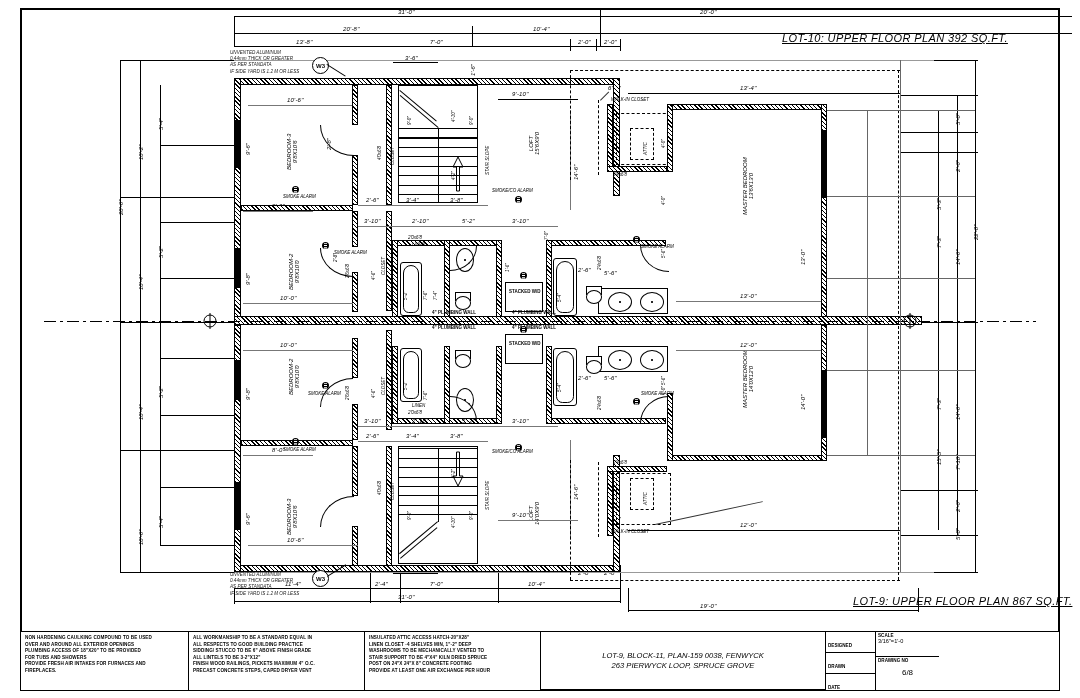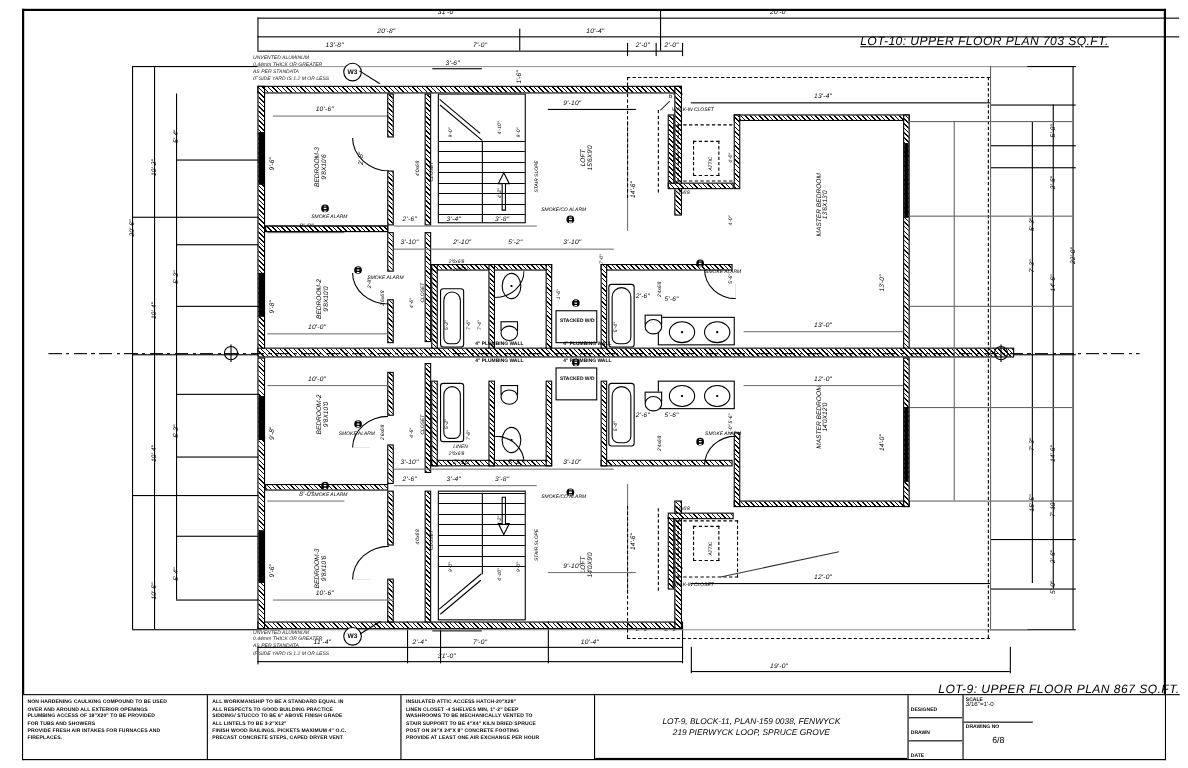--- a/index.html
+++ b/index.html
@@ -75,22 +75,22 @@
 </head>
 <body>
 
 <div id="sheet">
 
   <div class="ln hl2" style="left:20px;top:8px;width:1040px;"></div>
   <div class="ln vl2" style="left:20px;top:8px;height:683px;"></div>
   <div class="ln vl2" style="left:1058px;top:8px;height:683px;"></div>
   <div class="ln hl2" style="left:20px;top:689px;width:1040px;"></div>
 
-  <div class="t title" style="left:782px;top:33px;">LOT-10: UPPER FLOOR PLAN 703 SQ.FT.</div>
-  <div class="t title" style="left:853px;top:622px;">LOT-9: UPPER FLOOR PLAN 867 SQ.FT.</div>
+  <div class="t title" style="left:782px;top:33px;">LOT-10: UPPER FLOOR PLAN 392 SQ.FT.</div>
+  <div class="t title" style="left:853px;top:596px;">LOT-9: UPPER FLOOR PLAN 867 SQ.FT.</div>
 
   <div class="ln hl" style="left:234px;top:16px;width:838px;"></div>
   <div class="t dim" style="left:398px;top:9px;">31'-0"</div>
   <div class="t dim" style="left:700px;top:9px;">20'-0"</div>
 
   <div class="ln hl" style="left:234px;top:33px;width:838px;"></div>
   <div class="t dim" style="left:343px;top:26px;">20'-8"</div>
   <div class="t dim" style="left:533px;top:26px;">10'-4"</div>
   <div class="ln vl" style="left:234px;top:16px;height:30px;"></div>
   <div class="ln vl" style="left:472px;top:26px;height:20px;"></div>
@@ -566,21 +566,21 @@
       <div>LINEN CLOSET -4 SHELVES MIN, 1"-2" DEEP</div>
       <div>WASHROOMS TO BE MECHANICALLY VENTED TO</div>
       <div>STAIR SUPPORT TO BE 4"X4" KILN DRIED SPRUCE</div>
       <div>POST ON 24"X 24"X 8" CONCRETE FOOTING</div>
       <div>PROVIDE AT LEAST ONE AIR EXCHANGE PER HOUR</div>
     </div>
 
     <div class="cell" style="width:285px;padding:0;display:flex;flex-direction:column;">
       <div style="flex:1;border-bottom:1.4px solid #000;display:flex;flex-direction:column;justify-content:center;">
         <div class="lotline">LOT-9, BLOCK-11, PLAN-159 0038, FENWYCK</div>
-        <div class="lotline">219 PIERWYCK LOOP, SPRUCE GROVE</div>
+        <div class="lotline">263 PIERWYCK LOOP, SPRUCE GROVE</div>
       </div>
     </div>
 
     <div class="cell" style="width:50px;padding:0;display:flex;flex-direction:column;">
       <div style="flex:1;border-bottom:1.3px solid #000;padding:1px 2px;">
         <span class="meta-l">DESIGNED</span>
         <span class="meta-v"></span>
       </div>
       <div style="flex:1;border-bottom:1.3px solid #000;padding:1px 2px;">
         <span class="meta-l">DRAWN</span>

